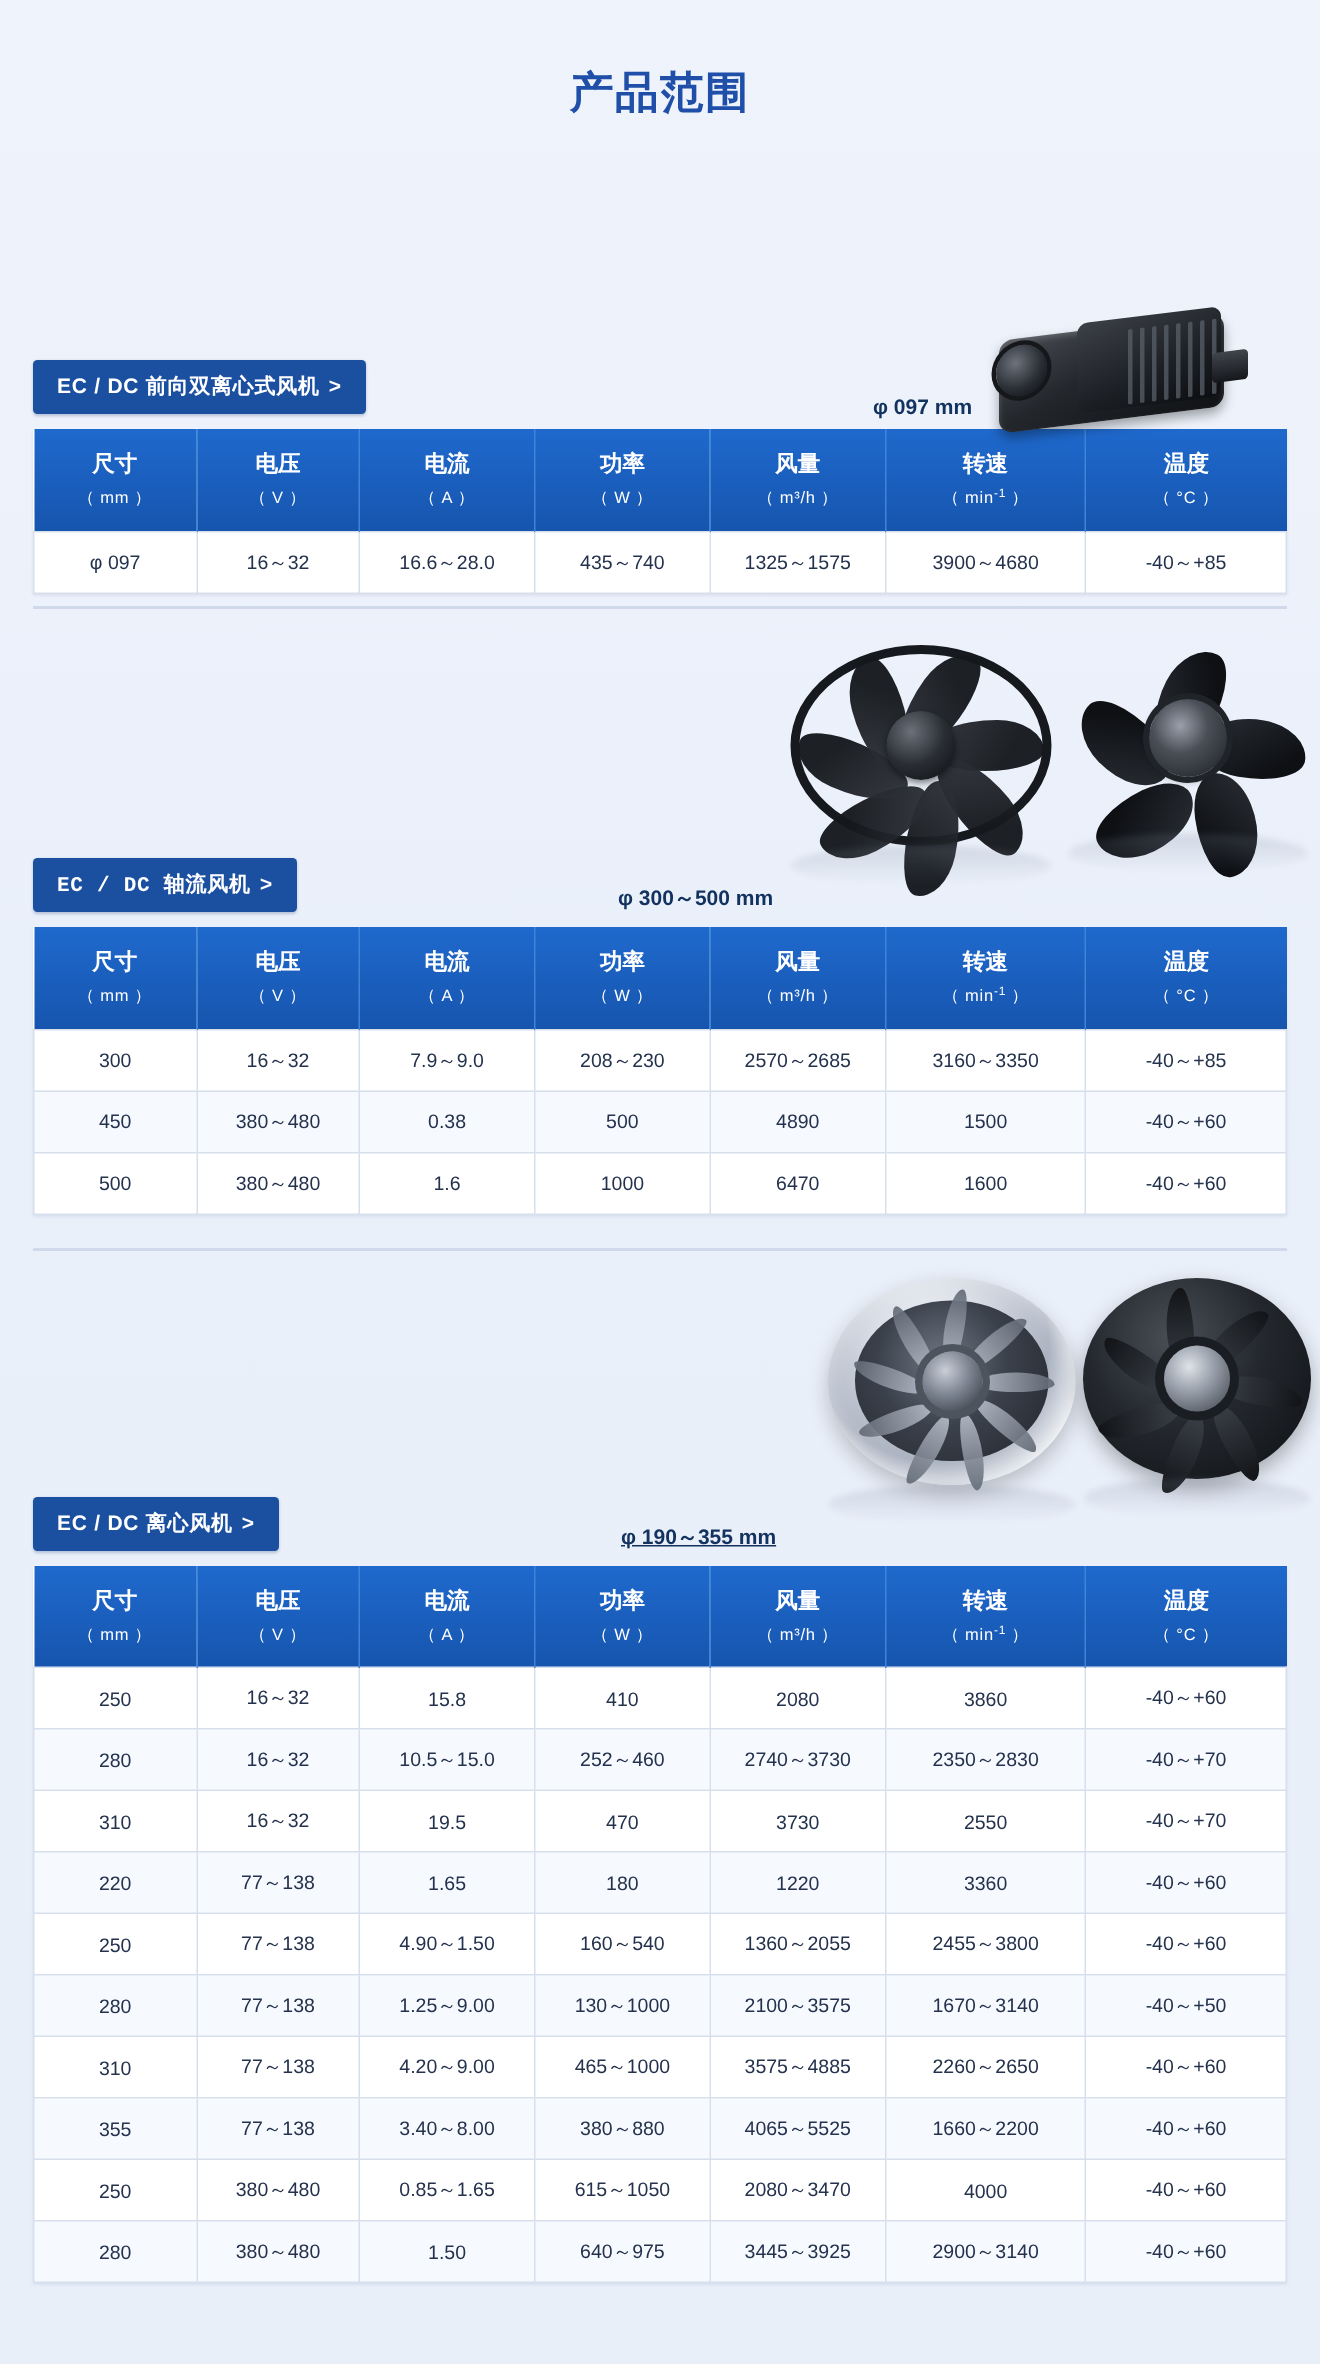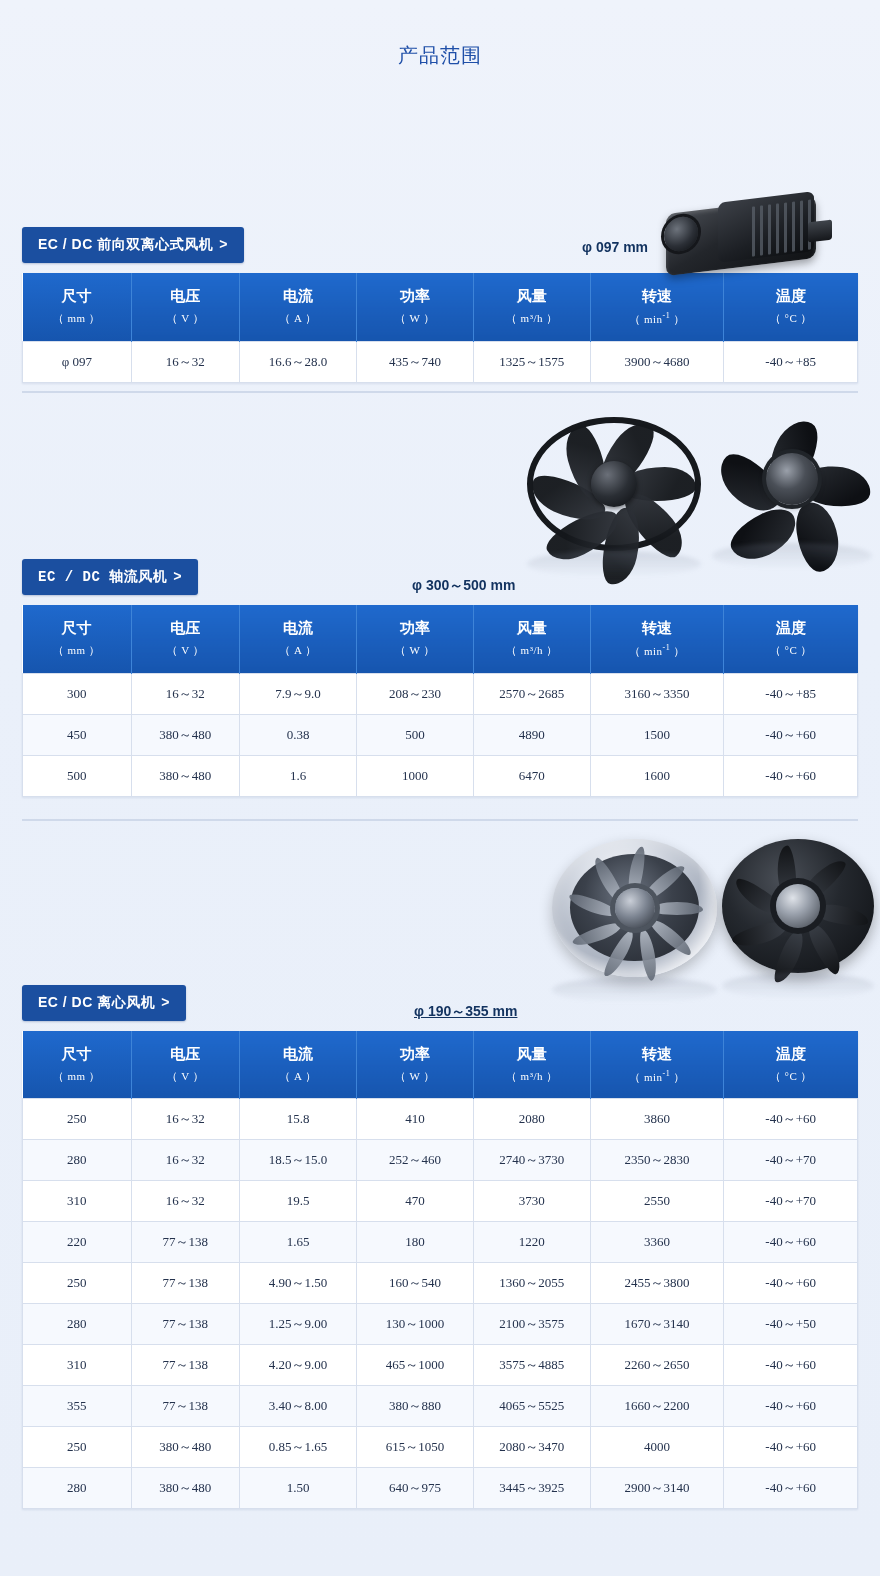--- a/index.html
+++ b/index.html
@@ -12,22 +12,22 @@
   }
   .page{
     position:relative;
     width:880px;
     min-height:1576px;
     background:linear-gradient(180deg,#eff3fb 0%, #eaf0fa 40%, #e9eff9 100%);
     overflow:hidden;
   }
   .page-title{
     text-align:center;
-    font-size:20px;
-    font-weight:normal;
+    font-size:29px;
+    font-weight:bold;
     color:#1f4fa8;
     letter-spacing:1px;
     padding-top:42px;
     margin:0 0 18px 0;
   }
   .section{
     position:relative;
     margin:0 22px 0 22px;
   }
   .divider{
@@ -56,21 +56,20 @@
     color:#12325f;
     z-index:5;
     white-space:nowrap;
   }
   table.spec{
     width:100%;
     border-collapse:collapse;
     margin-top:10px;
     background:#fff;
     box-shadow:0 1px 2px rgba(30,60,120,.10);
-    font-family:Liberation Serif, serif;
   }
   table.spec thead th{
     background:#1b62c4;
     background:linear-gradient(180deg,#1f69cd 0%,#1655ae 100%);
     color:#fff;
     font-weight:bold;
     border-right:1px solid #3e84d8;
     padding:0;
     vertical-align:middle;
   }
@@ -230,21 +229,21 @@
           <i style="left:26px"></i>
         <i style="left:34px"></i>
           <i style="left:42px"></i>
           <i style="left:50px"></i>
           <i style="left:58px"></i>
       </div>
       <div class="inlet"></div>
       <div class="plug"></div>
     </div>
 
-    <div class="caption" style="left:560px;top:152px;">φ 097 mm</div>
+    <div class="caption" style="left:560px;top:163px;">φ 097 mm</div>
 
     <div style="position:relative;padding-top:140px;">
       <span class="badge">
         <span>EC / DC 前向双离心式风机</span><span class="chev">&gt;</span>
       </span>
     </div>
 
     <table class="spec">
       <colgroup>
         <col class="col1">
@@ -499,21 +498,21 @@
             <td>16～32</td>
             <td>15.8</td>
             <td>410</td>
             <td>2080</td>
             <td>3860</td>
             <td>-40～+60</td>
           </tr>
           <tr>
             <td>280</td>
             <td>16～32</td>
-            <td>18.5～15.0</td>
+            <td>10.5～15.0</td>
             <td>252～460</td>
             <td>2740～3730</td>
             <td>2350～2830</td>
             <td>-40～+70</td>
           </tr>
           <tr>
             <td>310</td>
             <td>16～32</td>
             <td>19.5</td>
             <td>470</td>

